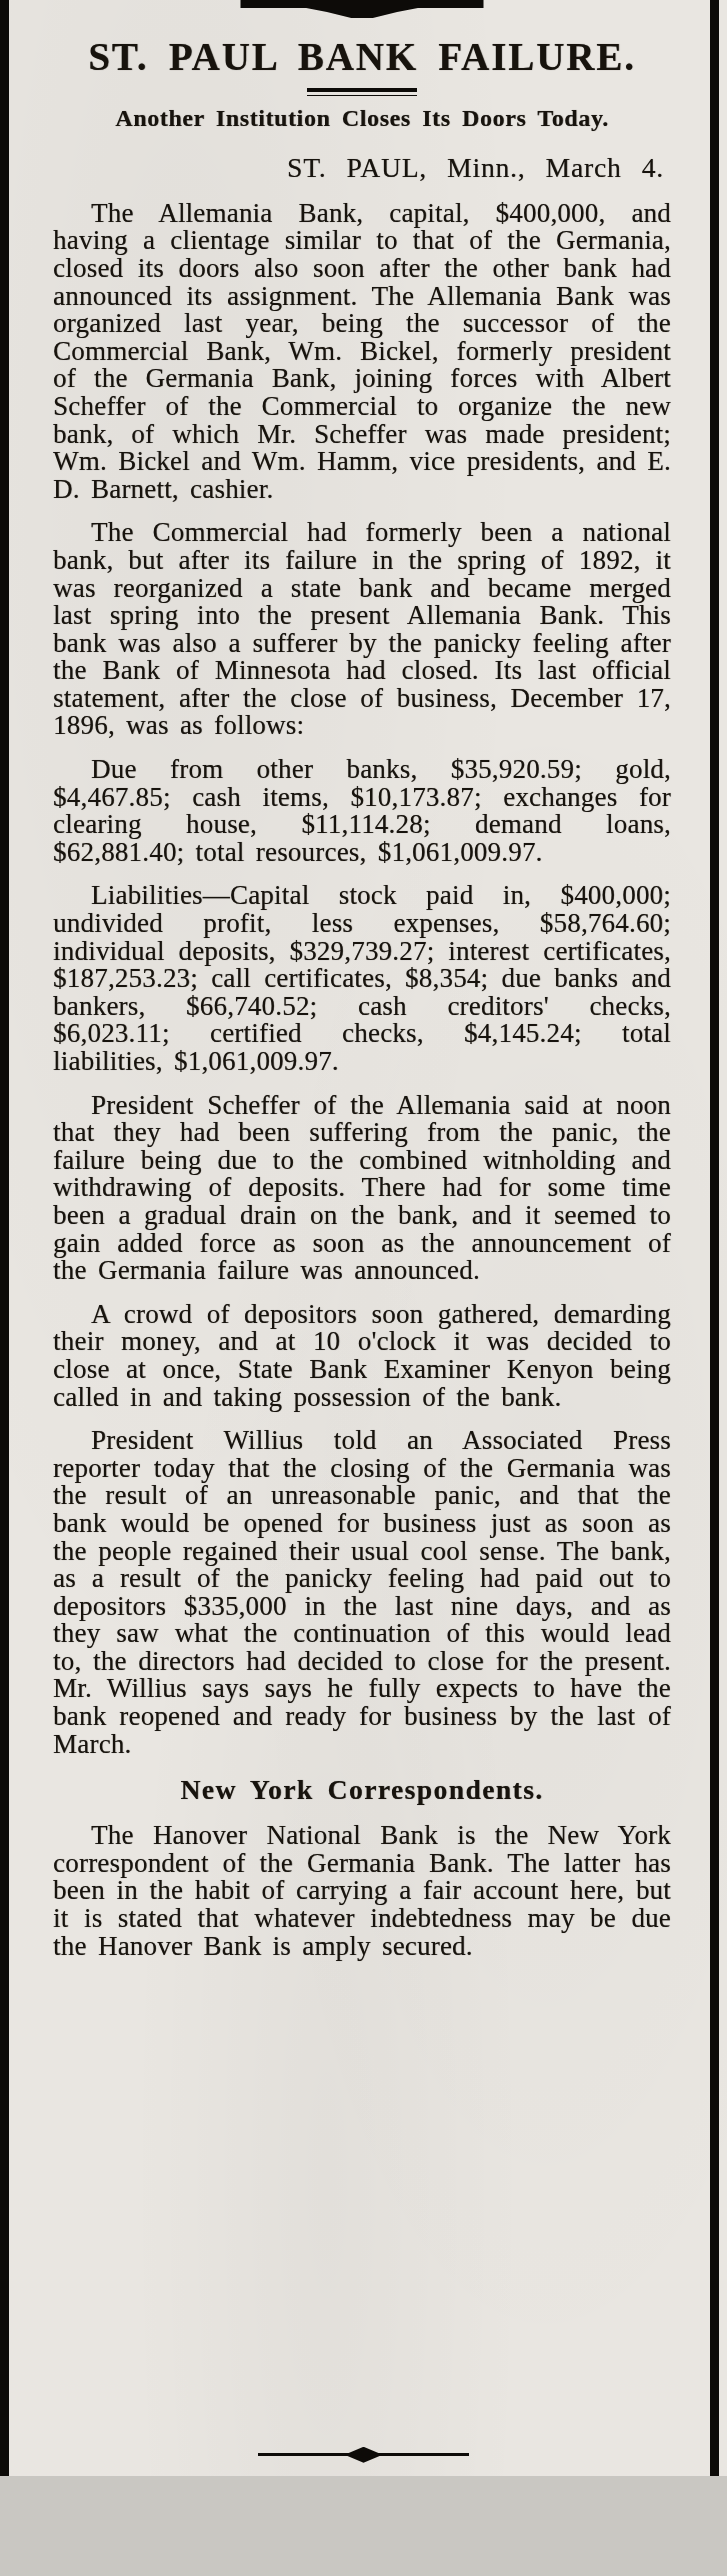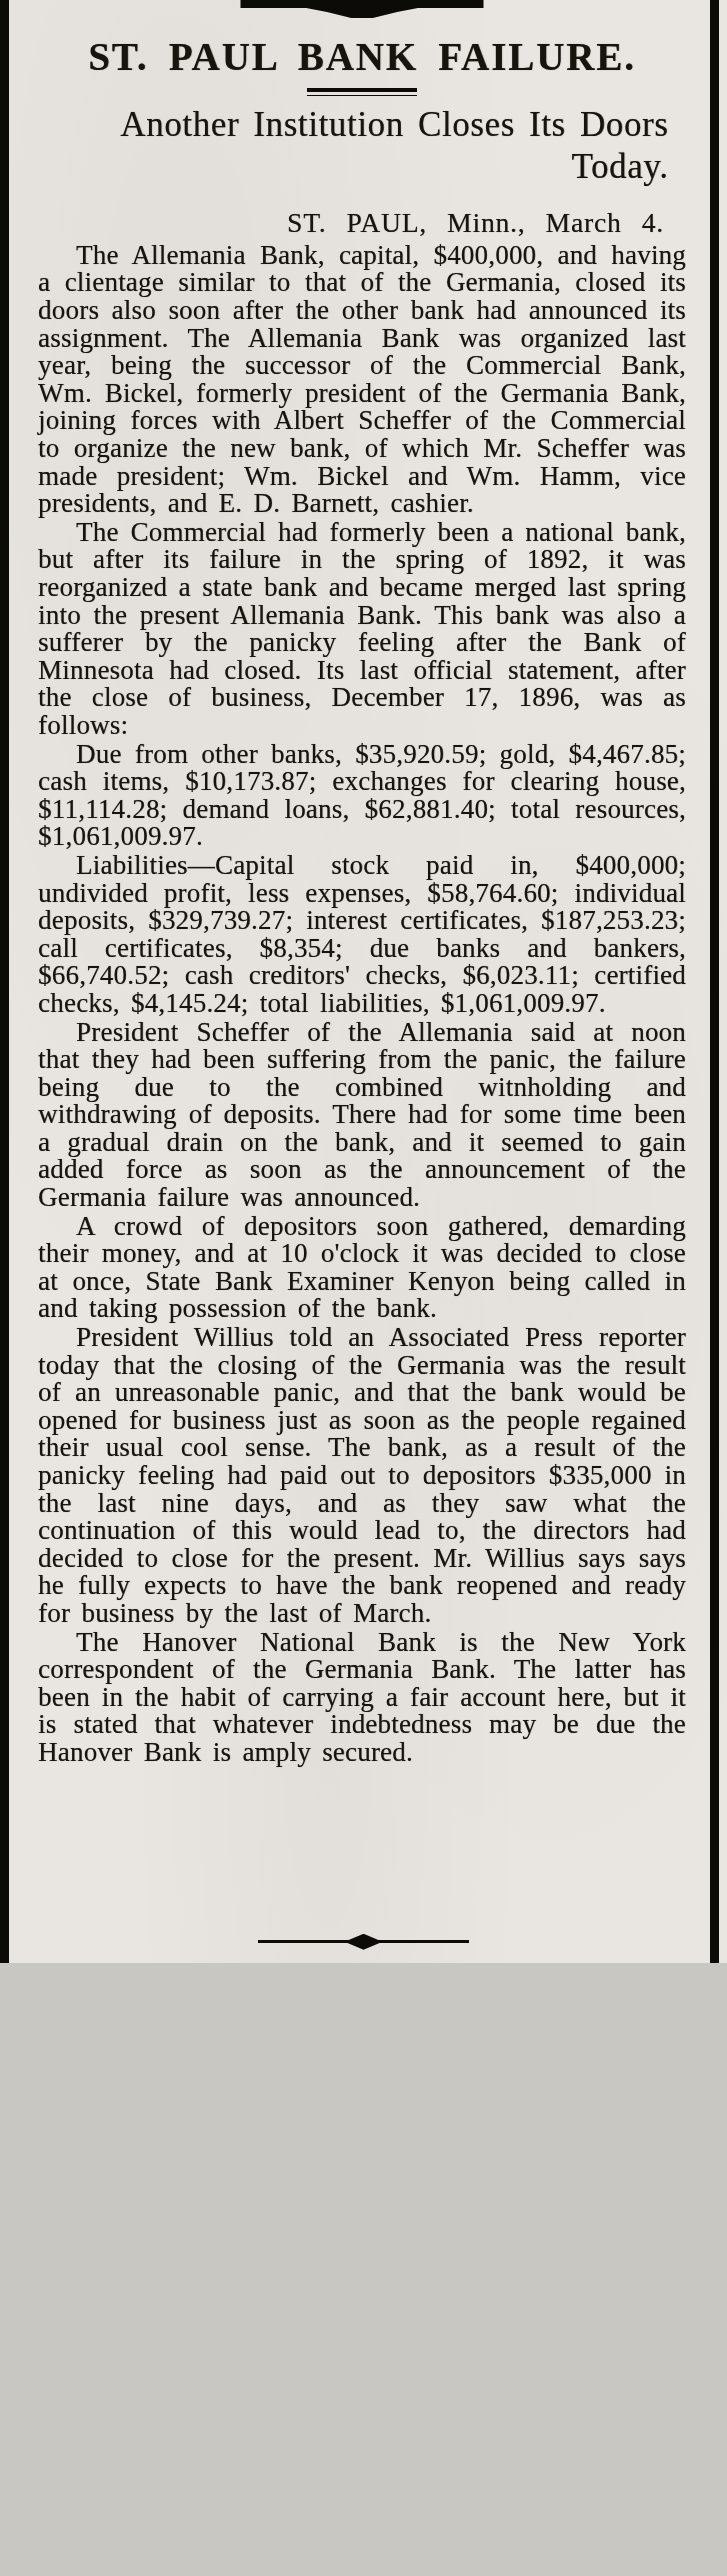--- a/index.html
+++ b/index.html
@@ -1,18 +1,18 @@
 <!DOCTYPE html>
 <html style="font-size:15px"><head>
 <meta charset="utf-8">
 <style>
   html,body{margin:0;padding:0;background:#c9c7c2;}
   .sheet{
     position:relative;
-    width:727px;height:1963px;
+    width:727px;height:2476px;
     margin:0 auto;
     background-color:#e9e6e1;
     background-image:
       radial-gradient(ellipse at 25% 18%, rgba(0,0,0,0.03), transparent 45%),
       radial-gradient(ellipse at 75% 62%, rgba(0,0,0,0.025), transparent 40%),
       radial-gradient(ellipse at 45% 88%, rgba(0,0,0,0.03), transparent 35%);
     overflow:hidden;
     font-family:"Liberation Serif","DejaVu Serif",serif;
     color:#17130d;
   }
@@ -32,32 +32,32 @@
     font-size:39px;font-weight:bold;text-align:center;
     letter-spacing:1.9px;word-spacing:8.6px;
     text-shadow:0.4px 0.4px 0.8px rgba(23,19,13,0.65);
   }
   .head-divider{
     width:110px;height:3.8px;margin:8.6px auto 7.6px auto;
     border-top:4.8px solid #0d0b08;border-bottom:1.9px solid #0d0b08;
   }
   .subheadline{
     margin:3.8px auto 0 auto;max-width:613px;
-    font-size:35px;font-weight:normal;text-align:right;line-height:1.2;
+    font-size:24px;font-weight:bold;text-align:center;line-height:1.2;
     letter-spacing:0.6px;word-spacing:4.8px;
     text-shadow:0.4px 0.4px 0.8px rgba(23,19,13,0.6);
   }
   .dateline{
     margin:19px 0 2.9px 0;padding-right:23px;
     font-size:27.6px;text-align:right;
     letter-spacing:0.8px;word-spacing:12.4px;
     text-shadow:0.3px 0.3px 0.7px rgba(23,19,13,0.55);
   }
   .para{
-    margin:1px;
+    margin:16px;
     font-size:27px;line-height:27.6px;
     text-align:justify;text-indent:38px;
     letter-spacing:0.2px;word-spacing:4.3px;
     text-shadow:0.3px 0.3px 0.7px rgba(23,19,13,0.55);
   }
   .sub-heading{
     margin:12.4px 0 7.6px 0;
     font-size:27.6px;font-weight:bold;text-align:center;
     letter-spacing:1.4px;word-spacing:5.7px;
     text-shadow:0.4px 0.4px 0.8px rgba(23,19,13,0.6);
@@ -99,20 +99,21 @@
     <p class="para">The Allemania Bank, capital, $400,000, and having a clientage similar to that of the Germania, closed its doors also soon after the other bank had announced its assignment. The Allemania Bank was organized last year, being the successor of the Commercial Bank, Wm. Bickel, formerly president of the Germania Bank, joining forces with Albert Scheffer of the Commercial to organize the new bank, of which Mr. Scheffer was made president; Wm. Bickel and Wm. Hamm, vice presidents, and E. D. Barnett, cashier.</p>
         <p class="para">The Commercial had formerly been a national bank, but after its failure in the spring of 1892, it was reorganized a state bank and became merged last spring into the present Allemania Bank. This bank was also a sufferer by the panicky feeling after the Bank of Minnesota had closed. Its last official statement, after the close of business, December 17, 1896, was as follows:</p>
         <p class="para">Due from other banks, $35,920.59; gold, $4,467.85; cash items, $10,173.87; exchanges for clearing house, $11,114.28; demand loans, $62,881.40; total resources, $1,061,009.97.</p>
         <p class="para">Liabilities—Capital stock paid in, $400,000; undivided profit, less expenses, $58,764.60; individual deposits, $329,739.27; interest certificates, $187,253.23; call certificates, $8,354; due banks and bankers, $66,740.52; cash creditors' checks, $6,023.11; certified checks, $4,145.24; total liabilities, $1,061,009.97.</p>
         <p class="para">President Scheffer of the Allemania said at noon that they had been suffering from the panic, the failure being due to the combined witnholding and withdrawing of deposits. There had for some time been a gradual drain on the bank, and it seemed to gain added force as soon as the announcement of the Germania failure was announced.</p>
         <p class="para">A crowd of depositors soon gathered, demarding their money, and at 10 o'clock it was decided to close at once, State Bank Examiner Kenyon being called in and taking possession of the bank.</p>
         <p class="para">President Willius told an Associated Press reporter today that the closing of the Germania was the result of an unreasonable panic, and that the bank would be opened for business just as soon as the people regained their usual cool sense. The bank, as a result of the panicky feeling had paid out to depositors $335,000 in the last nine days, and as they saw what the continuation of this would lead to, the directors had decided to close for the present. Mr. Willius says says he fully expects to have the bank reopened and ready for business by the last of March.</p>
       </div>
 
     <div>
+      <h3 class="sub-heading">New York Correspondents.</h3>
       <div>
 
           <p class="para">The Hanover National Bank is the New York correspondent of the Germania Bank. The latter has been in the habit of carrying a fair account here, but it is stated that whatever indebtedness may be due the Hanover Bank is amply secured.</p>
         </div>
     </div>
 
 
   </div>
 
   <div class="end-orn">

